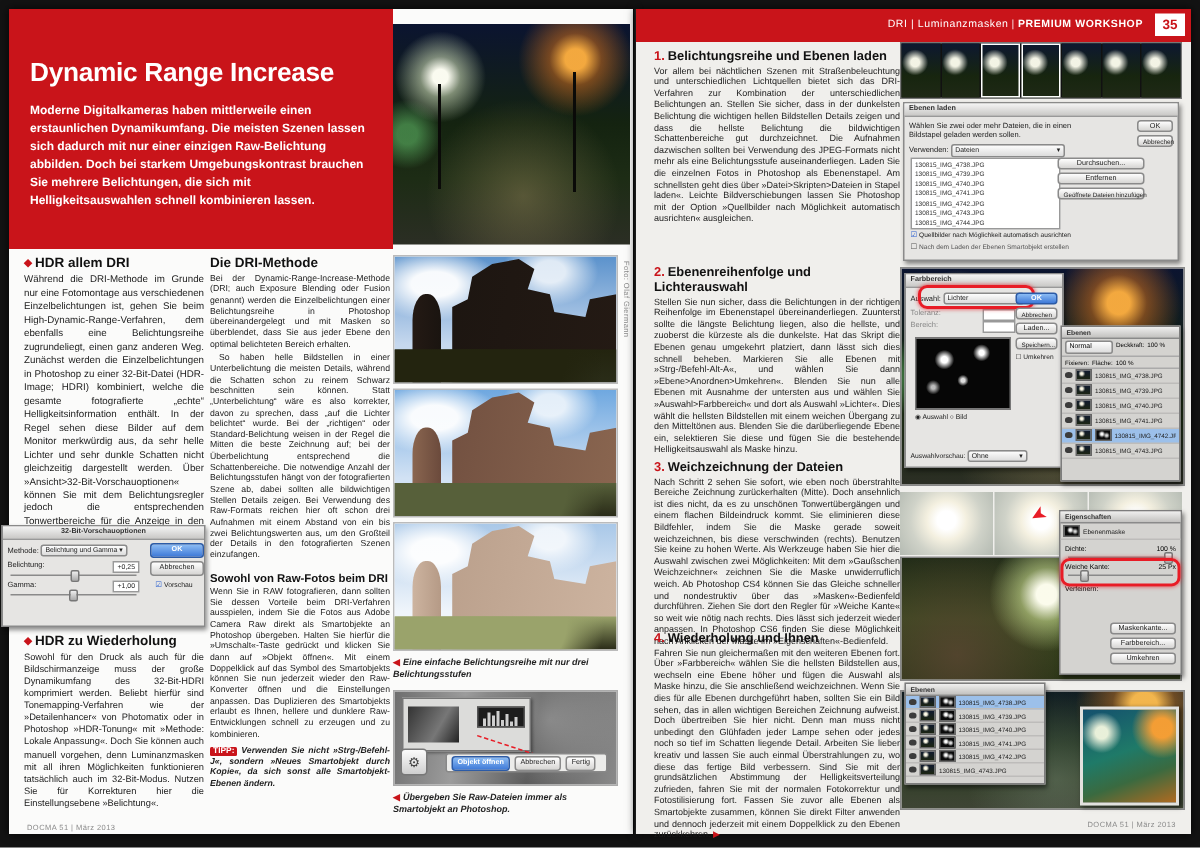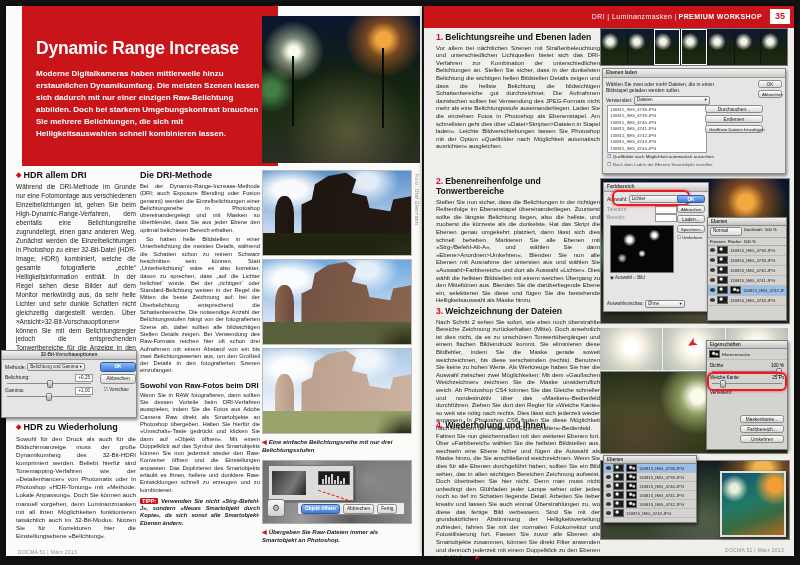--- a/index.html
+++ b/index.html
@@ -12,21 +12,21 @@
 
   
   .masthead{position:absolute;top:0;left:0;right:0;height:22px;background:#c9141a;color:#fff;z-index:2}
   .pagenum{position:absolute;top:3px;width:20px;height:15px;background:#fff;color:#c9141a;
            font-weight:bold;font-size:9px;text-align:center;line-height:15px}
   .mh-text{position:absolute;top:7px;font-size:7px;letter-spacing:.4px;white-space:nowrap}
   .mh-bold{font-weight:bold}
   .mh-sep{opacity:.85;padding:0 2px;font-weight:normal}
 
   
-  .intro{position:absolute;left:16px;top:0;width:256px;height:160px;background:#c9141a;color:#fff;z-index:1}
+  .intro{position:absolute;left:0;top:0;width:256px;height:160px;background:#c9141a;color:#fff;z-index:1}
   .intro h1{margin:32px 14px 0;font-size:17.5px;font-weight:bold;letter-spacing:-.2px}
   .intro p{margin:9px 14px 0;font-size:8px;font-weight:bold;line-height:1.5;width:226px}
 
   
   .photo{position:absolute;overflow:hidden}
   .photo-garden{background:
     radial-gradient(circle at 20% 24%, rgba(255,255,244,.98) 0 3%, rgba(215,230,190,.55) 8%, transparent 18%),
     radial-gradient(circle at 77% 16%, rgba(255,176,64,.95) 0 4%, rgba(205,110,30,.55) 10%, transparent 22%),
     radial-gradient(circle at 6% 50%, rgba(110,215,120,.5) 0 4%, transparent 14%),
     radial-gradient(circle at 55% 78%, rgba(170,150,100,.4), transparent 45%),
@@ -146,21 +146,21 @@
     linear-gradient(160deg,#14506e,#1f7a68 45%,#3a6a40 70%,#b06a20 100%)}
 </style>
 </head>
 <body>
 
 <div class="page" id="page-left">
 
 
   <div class="intro">
     <h1>Dynamic Range Increase</h1>
-    <p>Moderne Digitalkameras haben mittlerweile hinzu erstaunlichen Dynamikumfang. Die meisten Szenen lassen sich dadurch mit nur einer einzigen Raw-Belichtung abbilden. Doch bei starkem Umgebungskontrast brauchen Sie mehrere Belichtungen, die sich mit Helligkeitsauswahlen schnell kombinieren lassen.</p>
+    <p>Moderne Digitalkameras haben mittlerweile einen erstaunlichen Dynamikumfang. Die meisten Szenen lassen sich dadurch mit nur einer einzigen Raw-Belichtung abbilden. Doch bei starkem Umgebungskontrast brauchen Sie mehrere Belichtungen, die sich mit Helligkeitsauswahlen schnell kombinieren lassen.</p>
   </div>
 
   <div class="photo photo-garden" style="left:256px;top:10px;width:158px;height:147px;z-index:3">
     <div class="lamp-post" style="left:30px;top:40px;height:70px"></div>
     <div class="lamp-post" style="left:120px;top:32px;height:80px"></div>
   </div>
 
   <div class="col" id="col1">
     <p class="h-sec"><span class="bullet">◆</span><span>HDR allem DRI</span></p>
     <p class="body-txt">Während die DRI-Methode im Grunde nur eine Fotomontage aus verschiedenen Einzelbelichtungen ist, gehen Sie beim High-Dynamic-Range-Verfahren, dem ebenfalls eine Belichtungsreihe zugrundeliegt, einen ganz anderen Weg. Zunächst werden die Einzelbelichtungen in Photoshop zu einer 32-Bit-Datei (HDR-Image; HDRI) kombiniert, welche die gesamte fotografierte „echte“ Helligkeitsinformation enthält. In der Regel sehen diese Bilder auf dem Monitor merkwürdig aus, da sehr helle Lichter und sehr dunkle Schatten nicht gleichzeitig dargestellt werden. Über »Ansicht&gt;32-Bit-Vorschauoptionen« können Sie mit dem Belichtungsregler jedoch die entsprechenden Tonwertbereiche für die Anzeige in den sichtbaren Bereich verschieben.</p>
@@ -268,21 +268,21 @@
     <div class="mh-text" style="right:32px">
       <span>DRI | Luminanzmasken</span><span class="mh-sep">|</span><span class="mh-bold">PREMIUM WORKSHOP</span>
     </div>
   </div>
 
   <div class="step" style="top:26px">
     <h2><span class="n">1.</span><span>Belichtungsreihe und Ebenen laden</span></h2>
     <p class="body-txt">Vor allem bei nächtlichen Szenen mit Straßenbeleuchtung und unterschiedlichen Lichtquellen bietet sich das DRI-Verfahren zur Kombination der unterschiedlichen Belichtungen an. Stellen Sie sicher, dass in der dunkelsten Belichtung die wichtigen hellen Bildstellen Details zeigen und dass die hellste Belichtung die bildwichtigen Schattenbereiche gut durchzeichnet. Die Aufnahmen dazwischen sollten bei Verwendung des JPEG-Formats nicht mehr als eine Belichtungsstufe auseinanderliegen. Laden Sie die einzelnen Fotos in Photoshop als Ebenenstapel. Am schnellsten geht dies über »Datei&gt;Skripten&gt;Dateien in Stapel laden«. Leichte Bildverschiebungen lassen Sie Photoshop mit der Option »Quellbilder nach Möglichkeit automatisch ausrichten« ausgleichen.</p>
   </div>
   <div class="step" style="top:170px">
-    <h2><span class="n">2.</span><span>Ebenenreihenfolge und Tonwertbereiche</span></h2>
+    <h2><span class="n">2.</span><span>Ebenenreihenfolge und Lichterauswahl</span></h2>
     <p class="body-txt">Stellen Sie nun sicher, dass die Belichtungen in der richtigen Reihenfolge im Ebenenstapel übereinanderliegen. Zuunterst sollte die längste Belichtung liegen, also die hellste, und zuoberst die kürzeste als die dunkelste. Hat das Skript die Ebenen genau umgekehrt platziert, dann lässt sich dies schnell beheben. Markieren Sie alle Ebenen mit »Strg-/Befehl-Alt-A«, und wählen Sie dann »Ebene&gt;Anordnen&gt;Umkehren«. Blenden Sie nun alle Ebenen mit Ausnahme der untersten aus und wählen Sie »Auswahl&gt;Farbbereich« und dort als Auswahl »Lichter«. Dies wählt die hellsten Bildstellen mit einem weichen Übergang zu den Mitteltönen aus. Blenden Sie die darüberliegende Ebene ein, selektieren Sie diese und fügen Sie die bestehende Helligkeitsauswahl als Maske hinzu.</p>
   </div>
   <div class="step" style="top:300px">
     <h2><span class="n">3.</span><span>Weichzeichnung der Dateien</span></h2>
     <p class="body-txt">Nach Schritt 2 sehen Sie sofort, wie eben noch überstrahlte Bereiche Zeichnung zurückerhalten (Mitte). Doch ansehnlich ist dies nicht, da es zu unschönen Tonwertübergängen und einem flachen Bildeindruck kommt. Sie eliminieren diese Bildfehler, indem Sie die Maske gerade soweit weichzeichnen, bis diese verschwinden (rechts). Benutzen Sie keine zu hohen Werte. Als Werkzeuge haben Sie hier die Auswahl zwischen zwei Möglichkeiten: Mit dem »Gaußschen Weichzeichner« zeichnen Sie die Maske unwiderruflich weich. Ab Photoshop CS4 können Sie das Gleiche schneller und nondestruktiv über das »Masken«-Bedienfeld durchführen. Ziehen Sie dort den Regler für »Weiche Kante« so weit wie nötig nach rechts. Dies lässt sich jederzeit wieder anpassen. In Photoshop CS6 finden Sie diese Möglichkeit nach Anklicken der Maske im »Eigenschaften«-Bedienfeld.</p>
   </div>
   <div class="step" style="top:414px">
     <h2><span class="n">4.</span><span>Wiederholung und Ihnen</span></h2>
     <p class="body-txt"><span>Fahren Sie nun gleichermaßen mit den weiteren Ebenen fort. Über »Farbbereich« wählen Sie die hellsten Bildstellen aus, wechseln eine Ebene höher und fügen die Auswahl als Maske hinzu, die Sie anschließend weichzeichnen. Wenn Sie dies für alle Ebenen durchgeführt haben, sollten Sie ein Bild sehen, das in allen wichtigen Bereichen Zeichnung aufweist. Doch übertreiben Sie hier nicht. Denn man muss nicht unbedingt den Glühfaden jeder Lampe sehen oder jedes noch so tief im Schatten liegende Detail. Arbeiten Sie lieber kreativ und lassen Sie auch einmal Überstrahlungen zu, wo diese das fertige Bild verbessern. Sind Sie mit der grundsätzlichen Abstimmung der Helligkeitsverteilung zufrieden, fahren Sie mit der normalen Fotokorrektur und Fotostilisierung fort. Fassen Sie zuvor alle Ebenen als Smartobjekte zusammen, können Sie direkt Filter anwenden und dennoch jederzeit mit einem Doppelklick zu den Ebenen zurückkehren.</span> <span class="end-marker">▶</span></p>
   </div>

